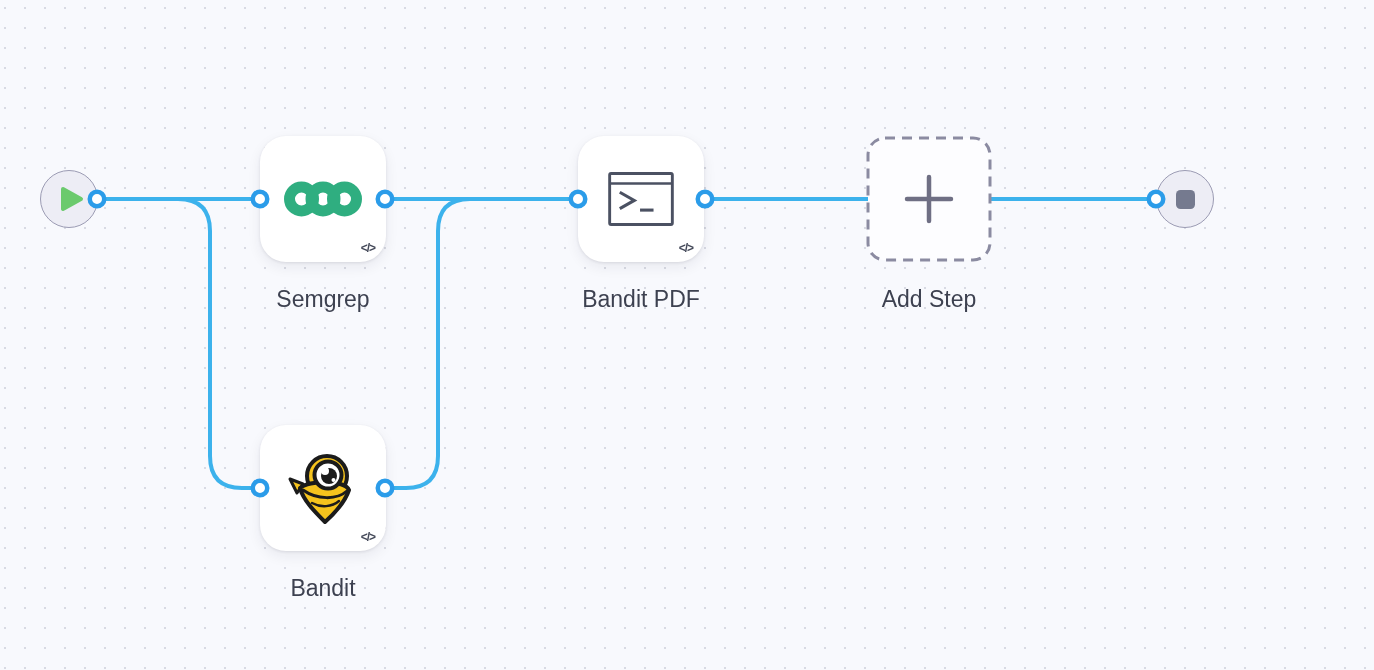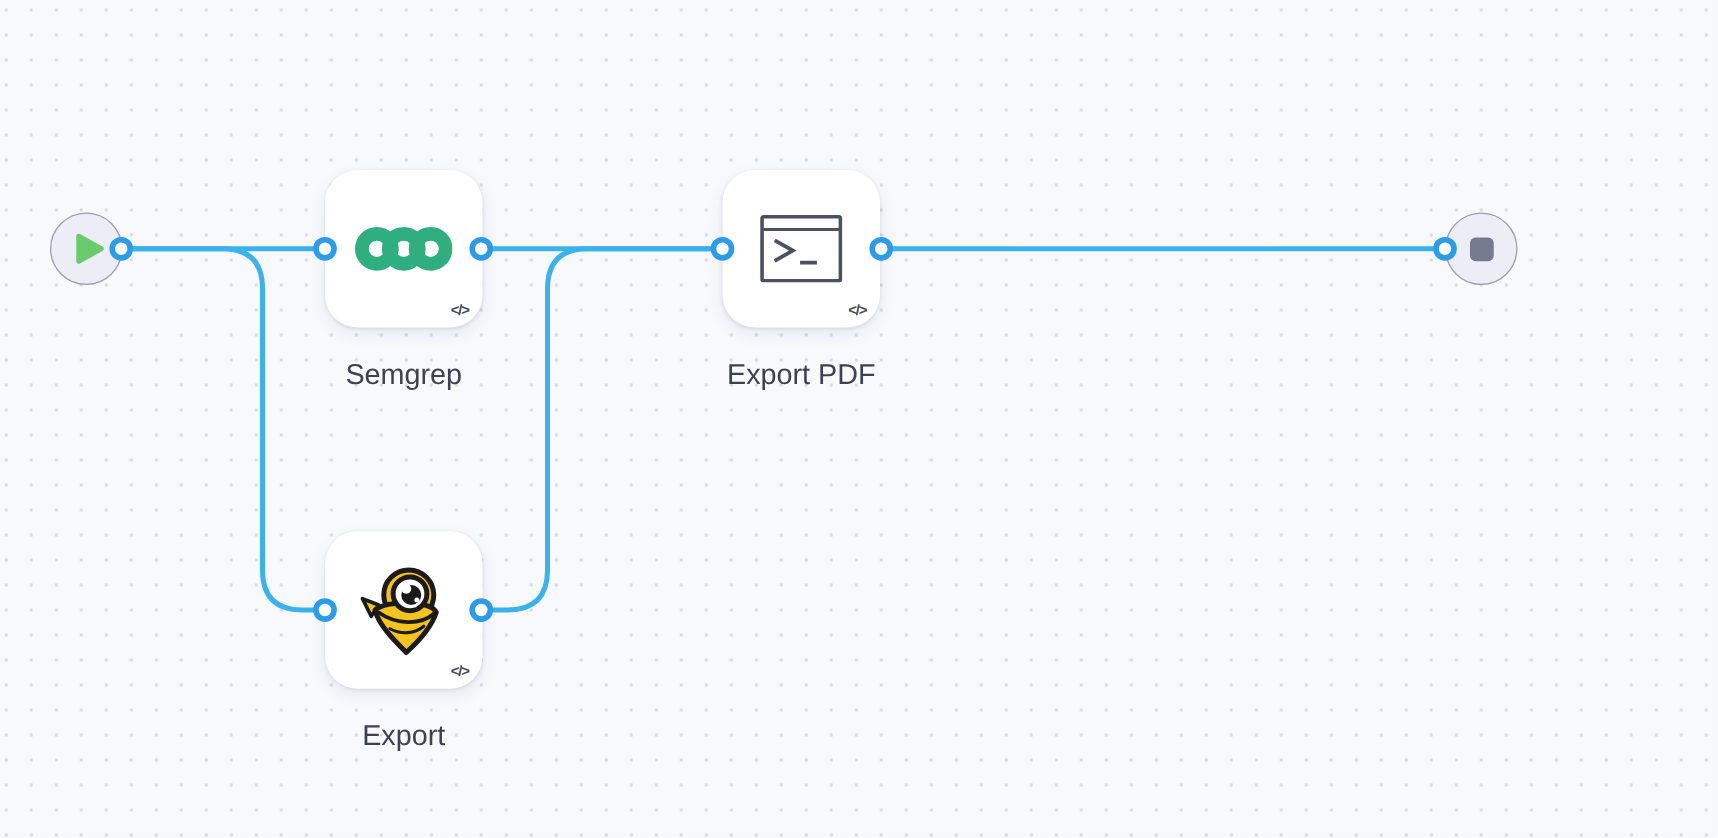--- a/index.html
+++ b/index.html
@@ -83,36 +83,47 @@
         <path d="M13,38 C22,30 58,30 62,40 C58,52 48,63 38,72 C28,62 16,50 13,38 Z" fill="#f5c31d" stroke="#1b1b1b" stroke-width="4" stroke-linejoin="round"></path>
         <path d="M16,40 C30,50 50,50 60,41" fill="none" stroke="#1b1b1b" stroke-width="3" stroke-linecap="round"></path>
         <path d="M25,53 C34,58 45,57 52,51" fill="none" stroke="#1b1b1b" stroke-width="2.5" stroke-linecap="round"></path>
         <circle cx="41" cy="25" r="13.5" fill="#ffffff" stroke="#1b1b1b" stroke-width="4"></circle>
         <circle cx="42" cy="26" r="8" fill="#1b1b1b"></circle>
         <circle cx="38" cy="21" r="4" fill="#ffffff"></circle>
         <circle cx="46.5" cy="30" r="2" fill="#ffffff"></circle>
       </svg>
       <span class="code-badge">&lt;/&gt;</span>
     </div>
-    <div class="node-label">Export</div>
+    <div class="node-label">Bandit</div>
   </div>
 
   <div class="node" style="left:578px;top:136px;">
     <div class="step-box">
       <svg width="66" height="54" viewBox="0 0 68 56">
         <rect x="1.5" y="1.5" width="65" height="53" rx="1.5" fill="none" stroke="#4b5162" stroke-width="3"></rect>
         <line x1="1.5" y1="12" x2="66.5" y2="12" stroke="#4b5162" stroke-width="2.5"></line>
         <path d="M12,21 L27,29.5 L12,38" fill="none" stroke="#4b5162" stroke-width="3.2"></path>
         <line x1="33" y1="39.5" x2="47" y2="39.5" stroke="#4b5162" stroke-width="3.2"></line>
       </svg>
       <span class="code-badge">&lt;/&gt;</span>
     </div>
-    <div class="node-label">Export PDF</div>
+    <div class="node-label">Bandit PDF</div>
   </div>
 
+  <div class="node" style="left:866px;top:136px;">
+    <div style="position:relative;width:126px;height:126px;cursor:pointer;">
+      <svg class="addstep-svg" width="126" height="126" viewBox="0 0 126 126">
+        <rect x="2" y="2" width="122" height="122" rx="17" fill="#fdfdff" stroke="#8b8ba1" stroke-width="3" stroke-dasharray="10 7"></rect>
+        <g>
+          <path d="M63,41 V85 M41,63 H85" fill="none" stroke="#6f6f84" stroke-width="4.5" stroke-linecap="round"></path>
+        </g>
+      </svg>
+    </div>
+    <div class="node-label">Add Step</div>
+  </div>
 
   <div class="circle-node" style="left:1156px;top:170px;">
     <div class="stop-square"></div>
   </div>
 
   <svg class="ports-layer" width="1374" height="670">
     <circle cx="97" cy="199" r="7.25" fill="#ffffff" stroke="#2b9ce9" stroke-width="4.5"></circle>
     <circle cx="260" cy="199" r="7.25" fill="#ffffff" stroke="#2b9ce9" stroke-width="4.5"></circle>
     <circle cx="385" cy="199" r="7.25" fill="#ffffff" stroke="#2b9ce9" stroke-width="4.5"></circle>
     <circle cx="260" cy="488" r="7.25" fill="#ffffff" stroke="#2b9ce9" stroke-width="4.5"></circle>

